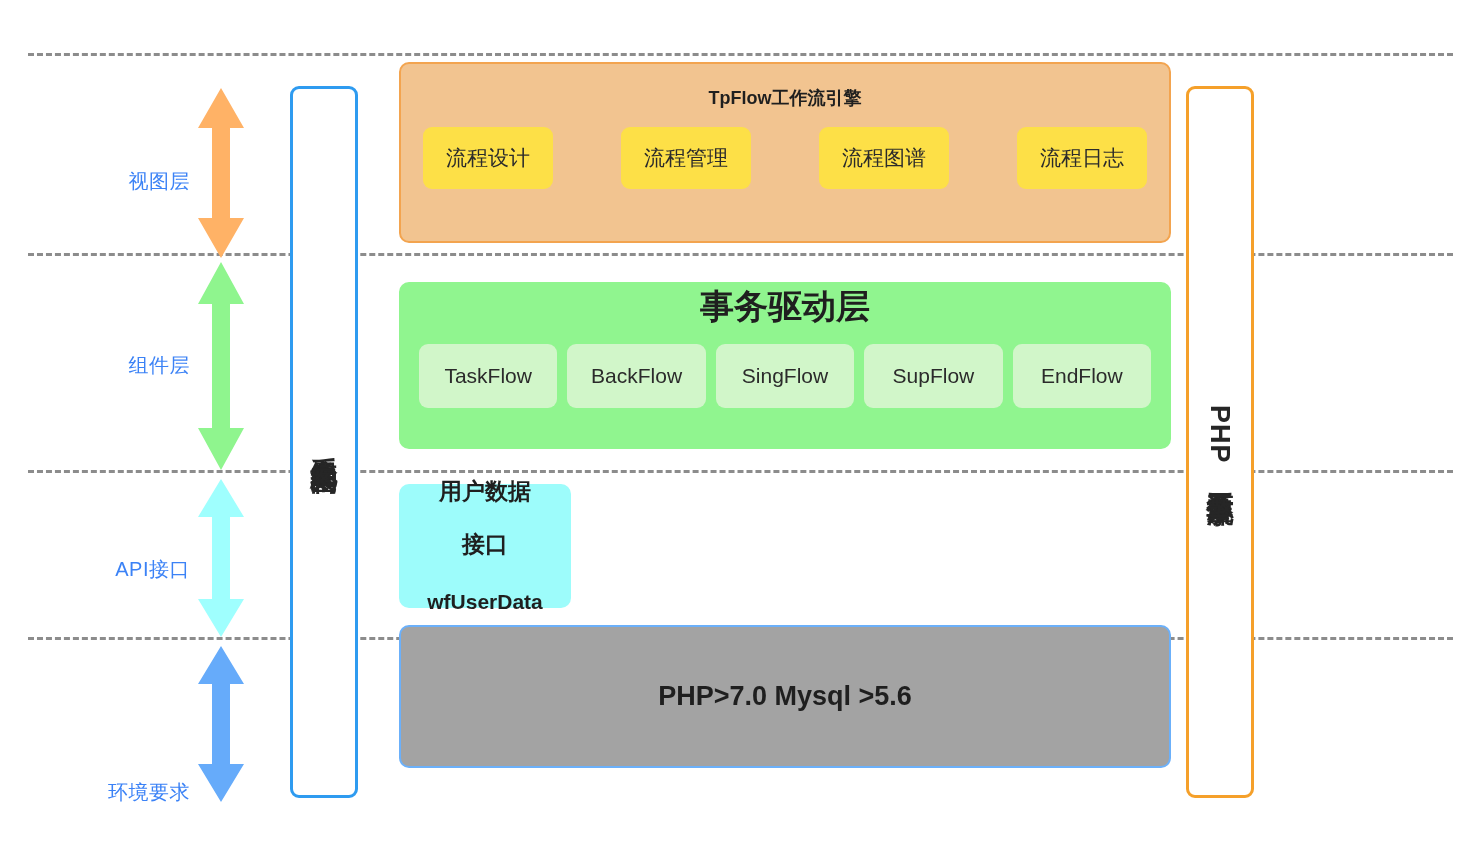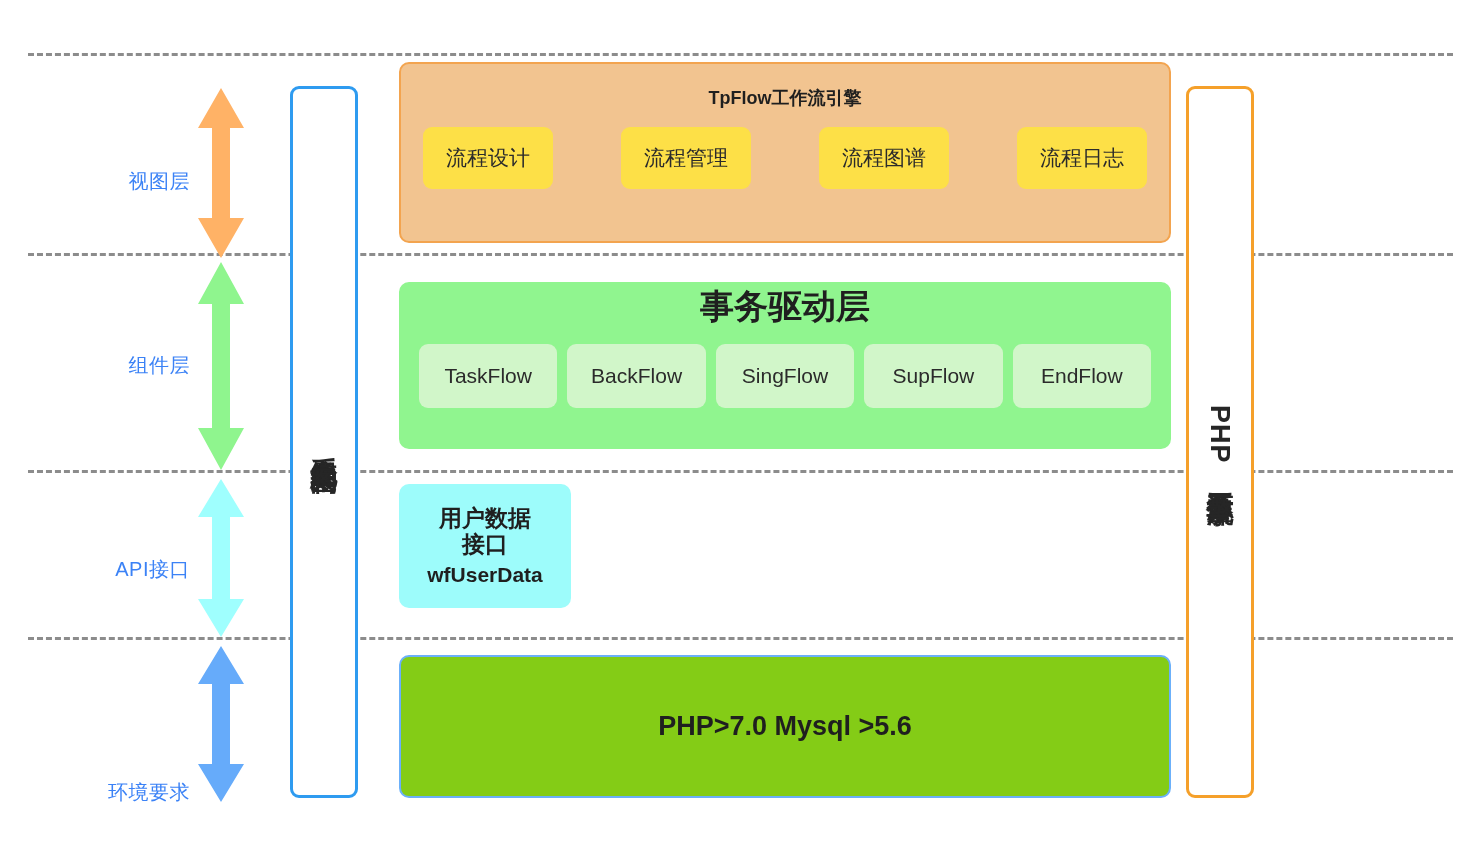--- a/index.html
+++ b/index.html
@@ -70,22 +70,22 @@
 
   .panel-view {
     top: 62px; height: 181px;
     background: #f2c490; border: 2px solid #f3a44f;
   }
   .panel-comp {
     top: 282px; height: 167px;
     background: #90f58f; border: 2px solid #90f58f;
   }
   .panel-env {
-    top: 655px; height: 143px;
-    background: #84cc16; border: 2px solid #6bb0fa; text-align: center;
+    top: 625px; height: 143px;
+    background: #a3a3a3; border: 2px solid #6bb0fa; text-align: center;
   }
 
   .panel-title {
     text-align: center; font-weight: bold; color: #1f1f1f;
   }
   .title-view { font-size: 18px; margin-top: 22px; }
   .title-comp { font-size: 34px; }
 
   .chip-row {
     display: flex; justify-content: space-between;
@@ -107,21 +107,21 @@
   .env-text {
     font-size: 27px; font-weight: bold; color: #1f1f1f;
     height: 100%; display: flex; align-items: center; justify-content: center;
   }
 
   
   .api-card {
     position: absolute; border-radius: 10px; background: #9dfcfb;
     display: flex; flex-direction: column;
     align-items: center; justify-content: center; text-align: center;
-    color: #1f1f1f; padding: 8px 12px;
+    color: #1f1f1f; padding: 8px 12px; gap: 27px;
   }
   .api-user   { left: 399px; top: 484px; width: 172px; height: 124px; }
   .api-global { left: 607px; top: 484px; width: 564px; height: 124px; }
   .api-head   { font-size: 23px; font-weight: bold; line-height: 1.16; }
   .api-sub    { font-size: 21px; font-weight: bold; line-height: 1.2; margin-top: 4px; }
   .api-user .api-head { font-size: 23px; }
 </style>
 </head>
 <body>
 

